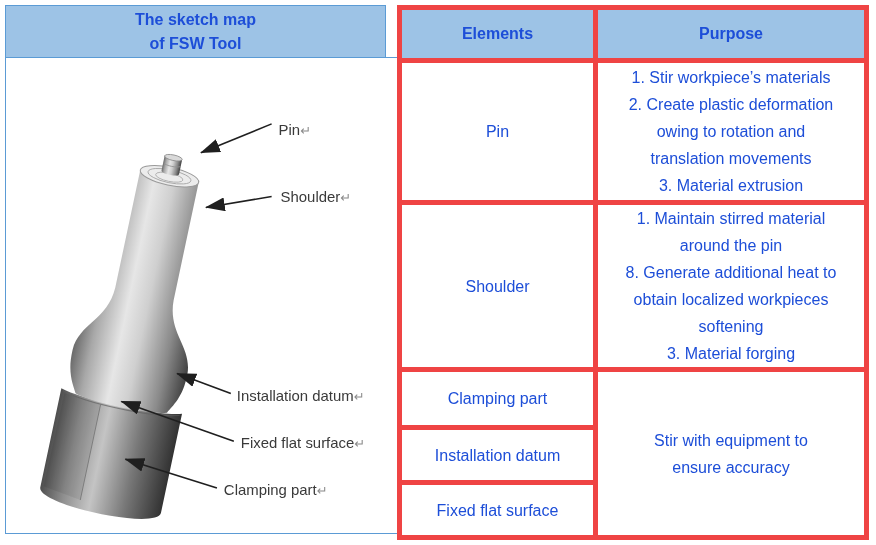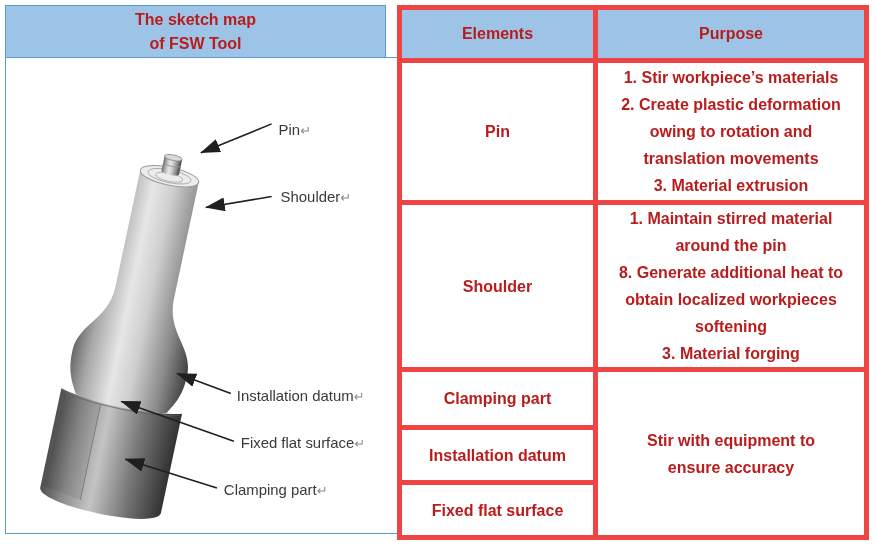--- a/index.html
+++ b/index.html
@@ -1,18 +1,18 @@
 <!DOCTYPE html>
 <html><head>
 <meta charset="utf-8">
 <style>
   html,body{margin:0;padding:0;background:#ffffff;}
   .canvas{
     position:relative;width:876px;height:545px;background:#ffffff;
-    font-family:"Liberation Sans",sans-serif;color:#b91c1c;overflow:hidden;
+    font-family:"Liberation Sans",sans-serif;color:#1d4ed8;overflow:hidden;
   }
   .left-header{
     position:absolute;left:5px;top:5px;width:381px;height:54px;box-sizing:border-box;
     background:#9dc3e6;border:1px solid #5b9bd5;
     display:flex;align-items:center;justify-content:center;text-align:center;
     font-weight:bold;font-size:16px;line-height:24px;white-space:pre-line;
   }
   .left-body{
     position:absolute;left:5px;top:57px;width:392px;height:477px;box-sizing:border-box;
     border:1px solid #5b9bd5;border-right:none;background:#fff;
@@ -20,21 +20,21 @@
   table.info{
     position:absolute;left:397px;top:5px;border-collapse:collapse;table-layout:fixed;
   }
   table.info th, table.info td{
     border:5px solid #ef4444;text-align:center;vertical-align:middle;
     white-space:pre-line;padding:0 6px;box-sizing:border-box;
   }
   table.info th{
     background:#9dc3e6;font-weight:bold;font-size:16px;
   }
-  table.info td{font-size:16px;line-height:27px;font-weight:bold;}
+  table.info td{font-size:16px;line-height:27px;}
   .col-el{width:196px;}
   .col-pu{width:271px;}
   .rh{height:53px;} .r1{height:142px;} .r2{height:167px;}
   .r3{height:58px;} .r4{height:55px;} .r5{height:55px;}
   svg text{font-family:"Liberation Sans",sans-serif;font-size:15px;fill:#3a3a3a;}
   svg .ret{fill:#8c8c8c;font-size:13px;}
   svg .arrow{stroke:#1f1f1f;stroke-width:1.6;}
 </style>
 </head>
 <body>

